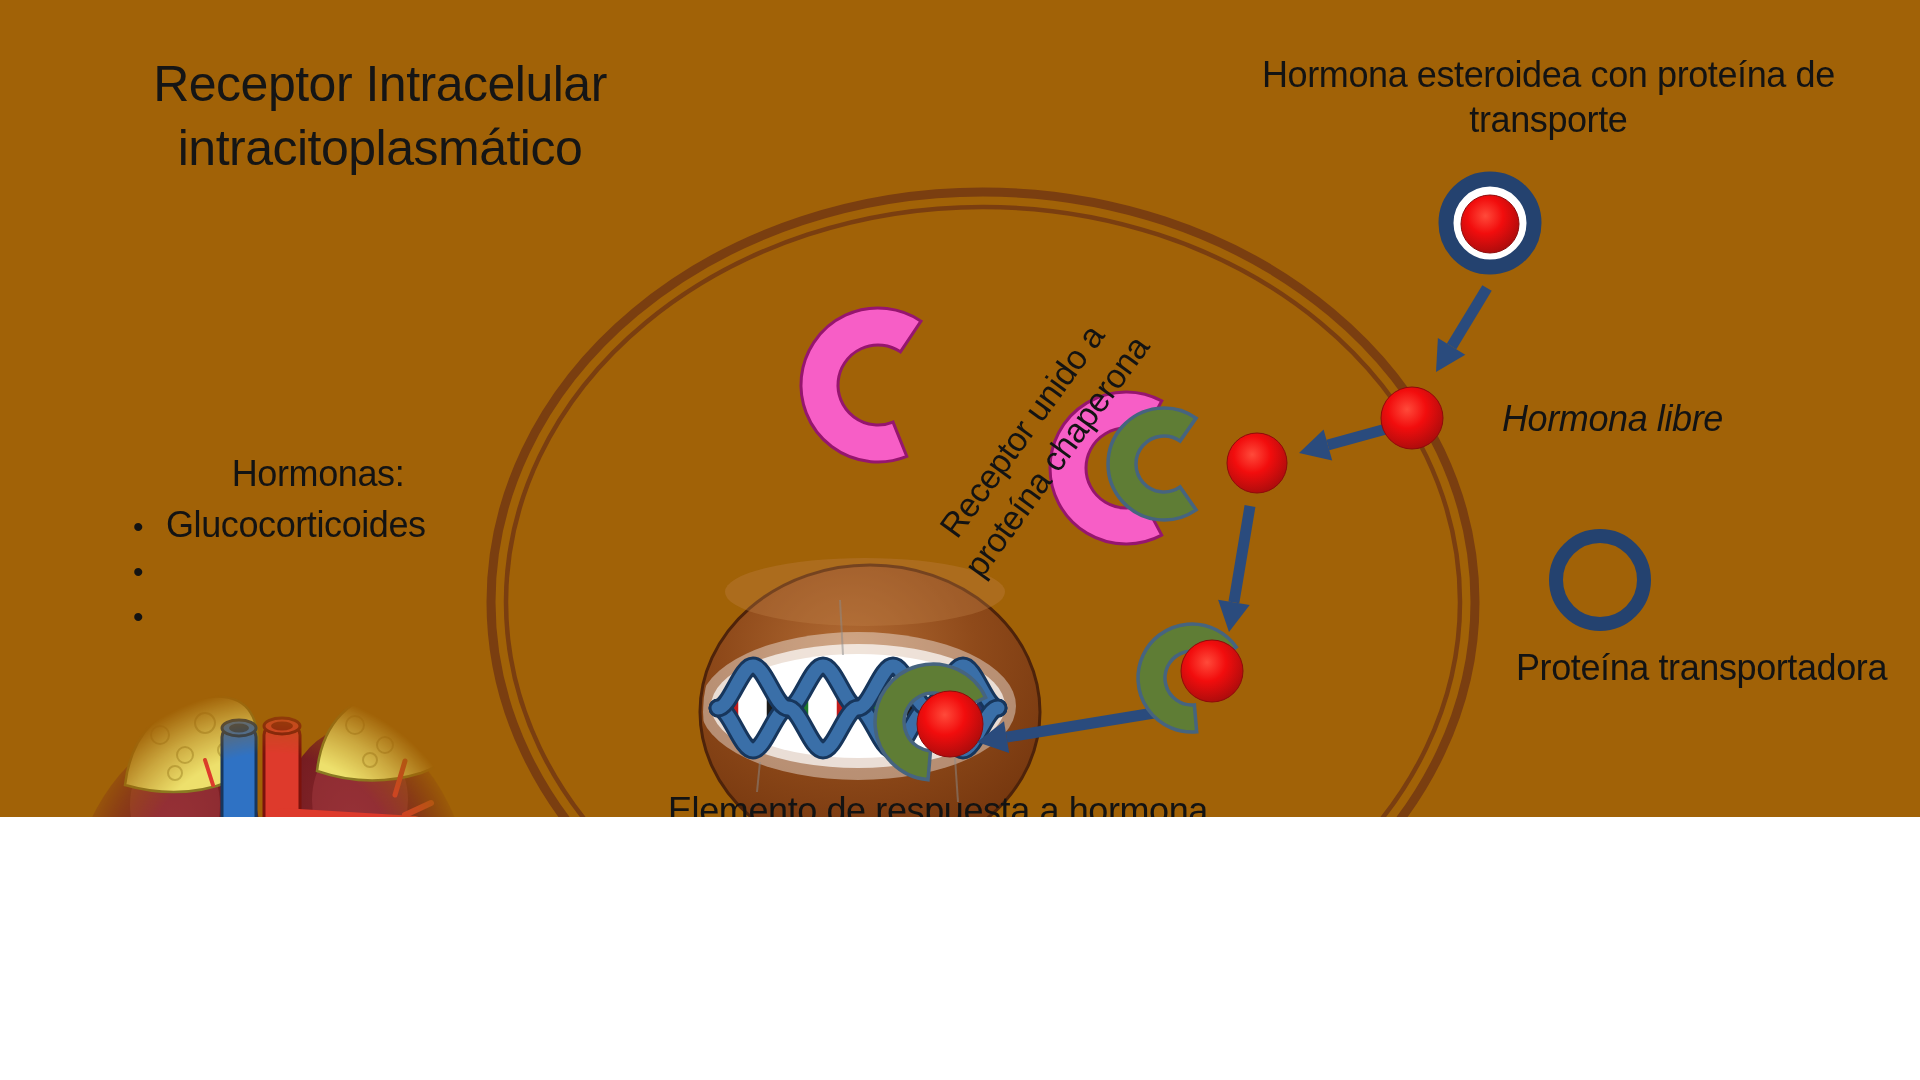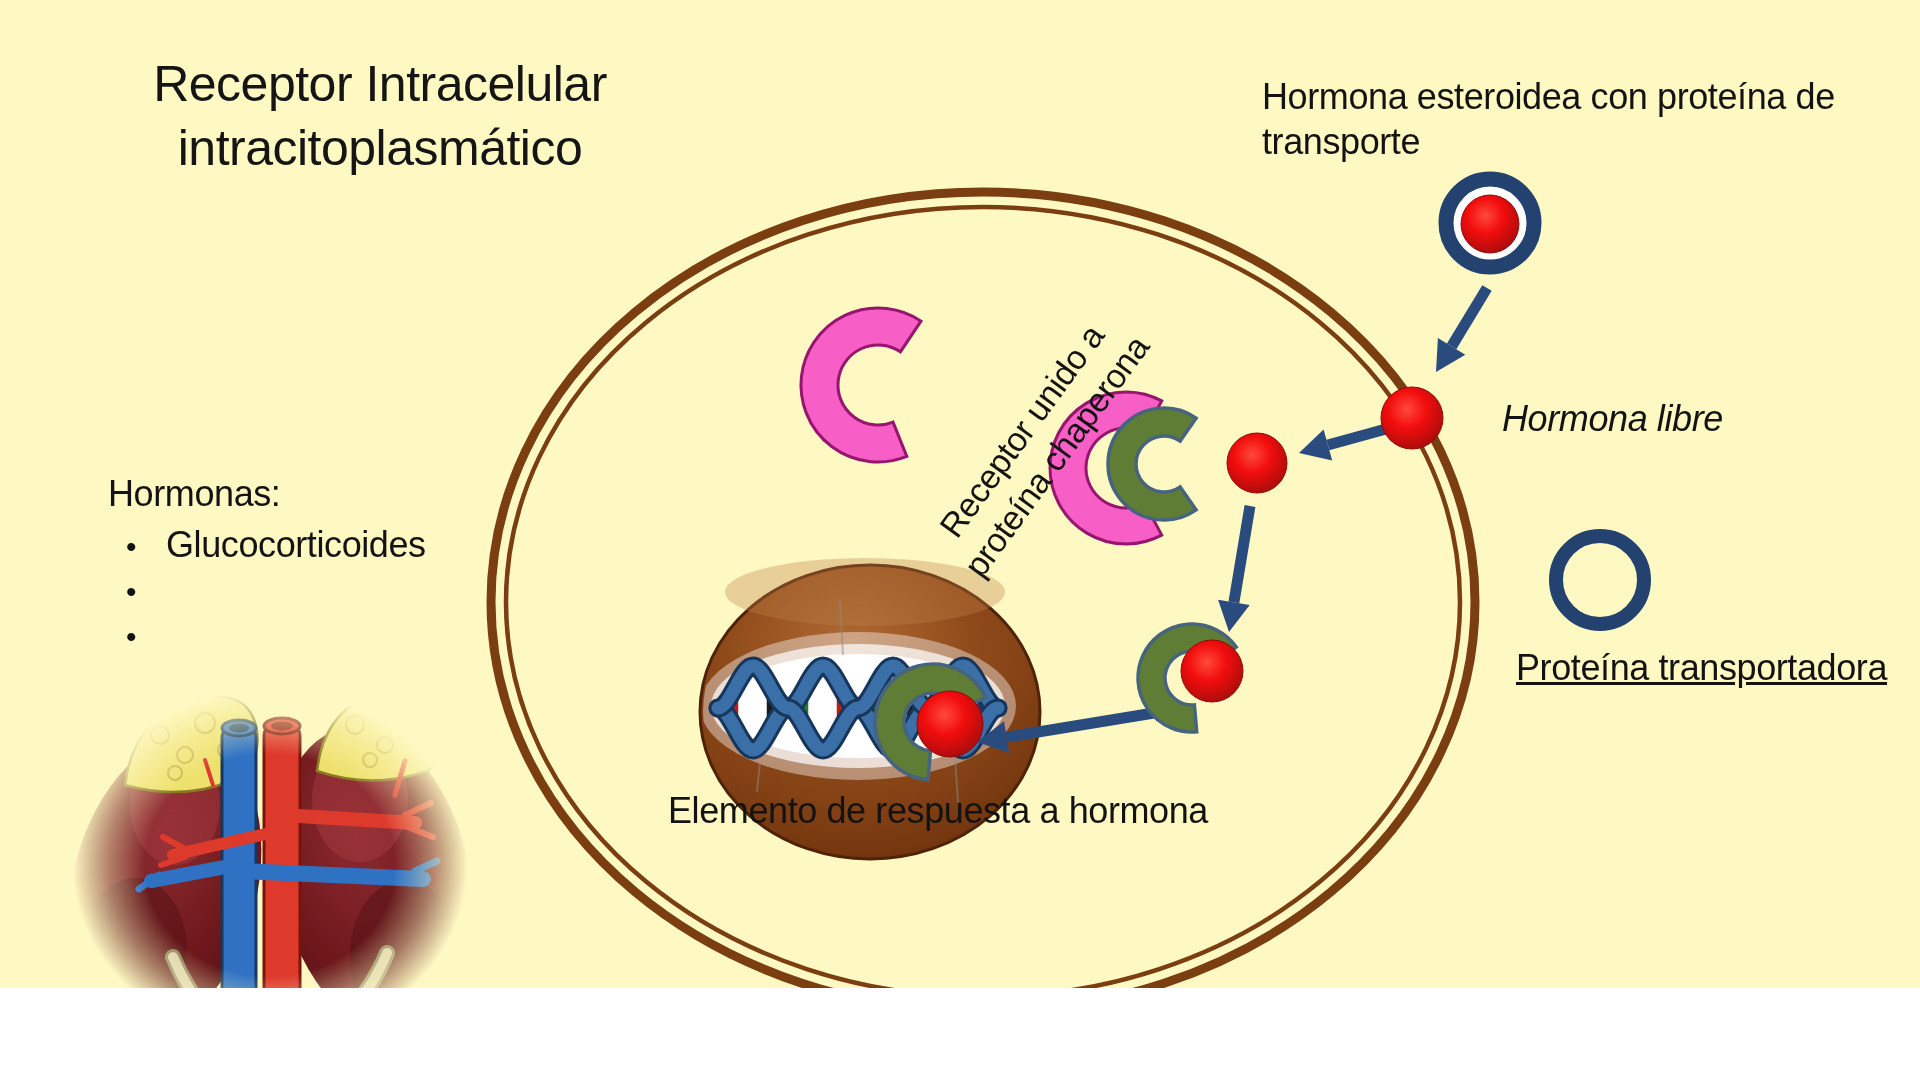--- a/index.html
+++ b/index.html
@@ -1,37 +1,37 @@
 <!DOCTYPE html>
 <html><head>
 <meta charset="utf-8">
 <style>
   html,body{margin:0;padding:0;background:#ffffff;}
   .stage{
-    position:relative;width:1920px;height:988px;background:#fef9c3;overflow:hidden;
+    position:relative;width:1920px;height:817px;background:#a16207;overflow:hidden;
     font-family:"Liberation Sans",sans-serif;color:#111;
   }
   .abs{position:absolute;}
   svg{display:block;}
   .diagram{position:absolute;left:0;top:0;}
   .title{
     left:100px;top:52px;width:560px;text-align:center;
     font-size:50px;line-height:64px;letter-spacing:-0.5px;color:#151515;
   }
   .label{font-size:36px;line-height:45px;letter-spacing:-0.4px;color:#131313;white-space:nowrap;}
-  .steroid-label{left:1262px;top:74px;}
+  .steroid-label{left:1262px;top:52px;text-align:center;}
   .free-hormone-label{left:1502px;top:396px;font-style:italic;}
-  .transport-protein-label{left:1516px;top:645px;text-decoration:underline;}
+  .transport-protein-label{left:1516px;top:645px;}
   .hre-label{left:668px;top:788px;}
   .chaperone-label{
     left:871px;top:400px;width:340px;height:90px;text-align:center;
     font-size:34px;line-height:43px;letter-spacing:-0.4px;color:#131313;white-space:nowrap;
     transform:rotate(-54deg);transform-origin:50% 50%;
   }
-  .hormones-block{left:108px;top:472px;width:420px;}
+  .hormones-block{left:108px;top:452px;width:420px;text-align:center;}
   .hormones-heading{font-size:36px;line-height:44px;letter-spacing:-0.4px;color:#131313;}
   .hormones-list{margin-top:6px;}
   .hormone-item{display:flex;align-items:baseline;font-size:36px;line-height:45px;letter-spacing:-0.4px;color:#131313;}
   .hormone-item .bullet{width:24px;margin-left:18px;font-size:30px;}
   .hormone-item .item-text{margin-left:16px;}
   .kidney-wrap{
     left:55px;top:665px;width:430px;height:400px;filter:blur(0.5px);
     -webkit-mask-image:radial-gradient(ellipse 50% 48% at 50% 50%,#000 58%,rgba(0,0,0,.55) 75%,transparent 92%);
     mask-image:radial-gradient(ellipse 50% 48% at 50% 50%,#000 58%,rgba(0,0,0,.55) 75%,transparent 92%);
   }

